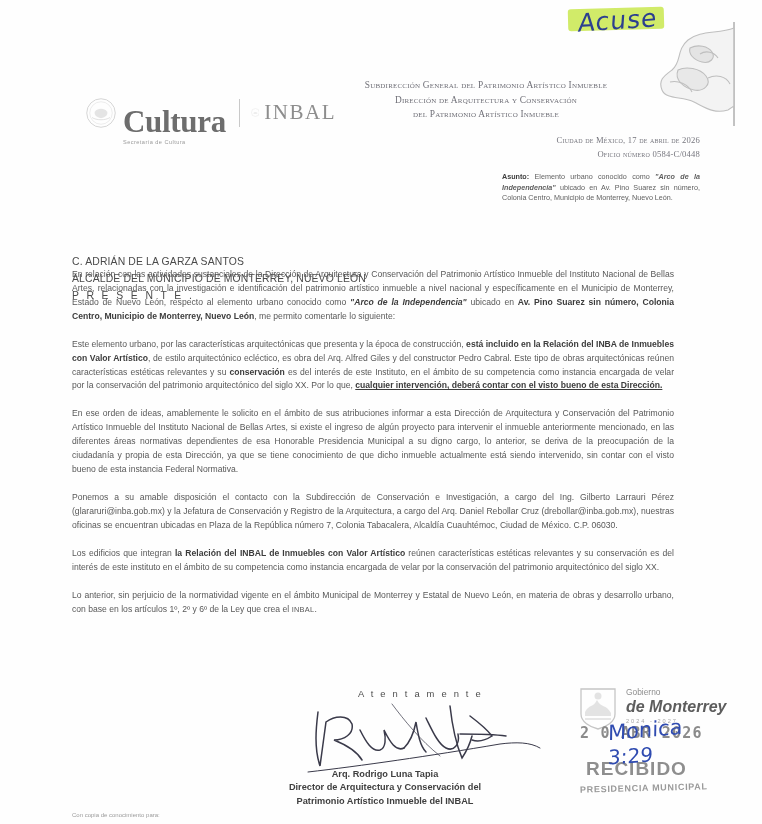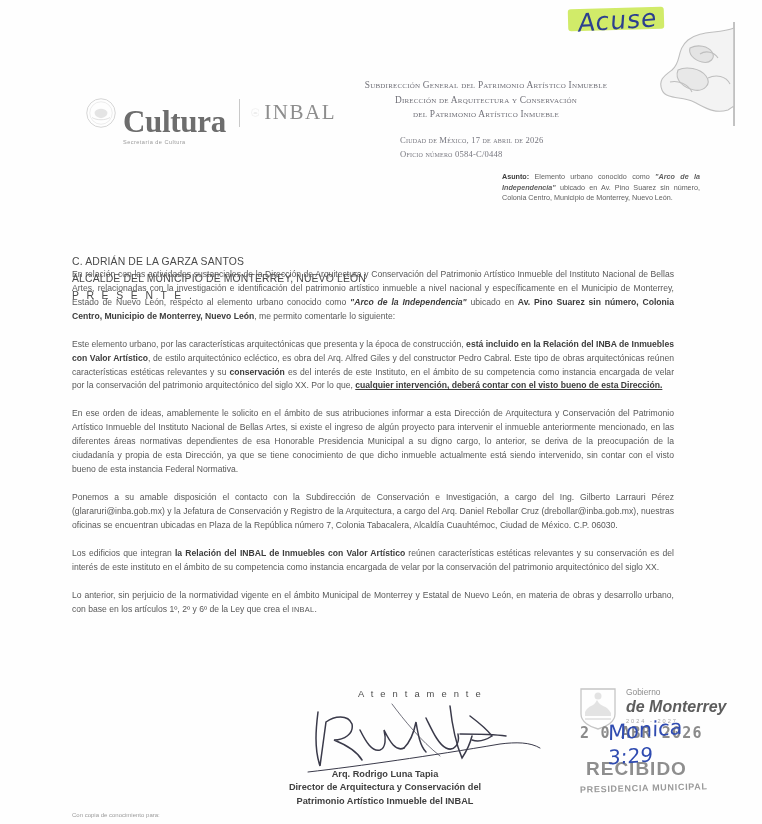--- a/index.html
+++ b/index.html
@@ -112,21 +112,21 @@
     line-height: 1.55;
     font-variant: small-caps;
     letter-spacing: .2px;
   }
 
   
   .date-block {
     position: absolute;
     left: 400px; top: 134px;
     width: 300px;
-    text-align: left;
+    text-align: right;
     font-family: "Liberation Serif", serif;
     font-size: 8.6px;
     color: #76767e;
     line-height: 1.6;
     font-variant: small-caps;
     letter-spacing: .2px;
   }
 
   
   .asunto {

